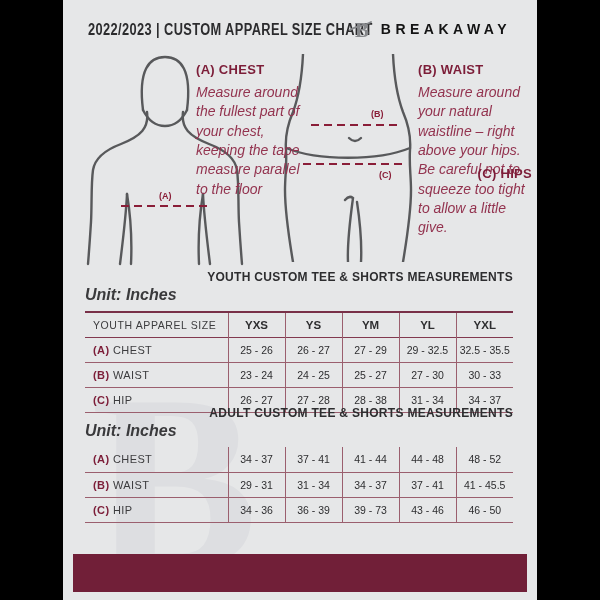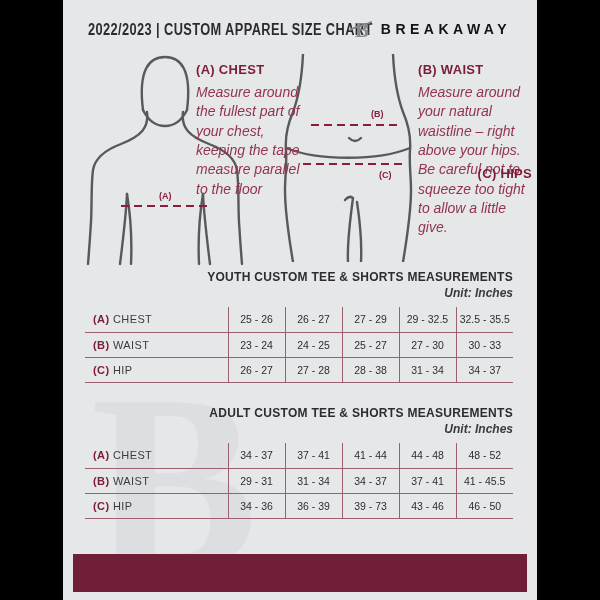--- a/index.html
+++ b/index.html
@@ -29,21 +29,21 @@
   .guide { position:absolute; color:#8e2d49; }
   .guide h3 { font-size:13px; font-weight:bold; color:#7c1d38;
               letter-spacing:.3px; margin-bottom:6px; }
   .guide p  { font-size:14px; font-style:italic; line-height:1.38; color:#93334f; }
   .pre { white-space:pre-line; }
 
   
   .tbl-block { position:absolute; left:22px; width:428px; z-index:1; }
   .tbl-title { text-align:right; font-size:12px; font-weight:bold;
                letter-spacing:.3px; color:#2d2d2f; }
-  .tbl-unit  { text-align:right; font-size:12px; font-style:italic;
+  .tbl-unit  { text-align:left; font-size:16px; font-style:italic;
                font-weight:bold; color:#3a3a3c; margin-top:2px; }
   table { width:428px; border-collapse:collapse; table-layout:fixed; margin-top:7px; }
   col.c0 { width:143px; }
   col.cv { width:57px; }
   tr { border-bottom:1.5px solid #9b5f6e; }
   tr.hrow { border-top:2px solid #793048; border-bottom:1.5px solid #82394f; }
   th,td { height:25px; font-weight:normal; vertical-align:middle; }
   th.size-h { text-align:left; padding-left:8px; font-size:10.5px;
               letter-spacing:.6px; color:#3c3c3e; }
   th.col-h { font-size:11.5px; font-weight:bold; color:#2e2e30;
@@ -130,20 +130,28 @@
       <table>
         <colgroup>
             <col class="c0">
             <col class="cv">
             <col class="cv">
             <col class="cv">
             <col class="cv">
             <col class="cv">
           </colgroup>
         <tbody>
+            <tr class="hrow">
+          <th class="size-h">YOUTH APPAREL SIZE</th>
+          <th class="col-h">YXS</th>
+          <th class="col-h">YS</th>
+          <th class="col-h">YM</th>
+          <th class="col-h">YL</th>
+          <th class="col-h">YXL</th>
+        </tr>
         <tr>
           <td class="lbl"><b>(A)</b> <span>CHEST</span></td>
           <td class="val">25 - 26</td>
           <td class="val">26 - 27</td>
           <td class="val">27 - 29</td>
           <td class="val">29 - 32.5</td>
           <td class="val">32.5 - 35.5</td>
         </tr>
         <tr>
           <td class="lbl"><b>(B)</b> <span>WAIST</span></td>

